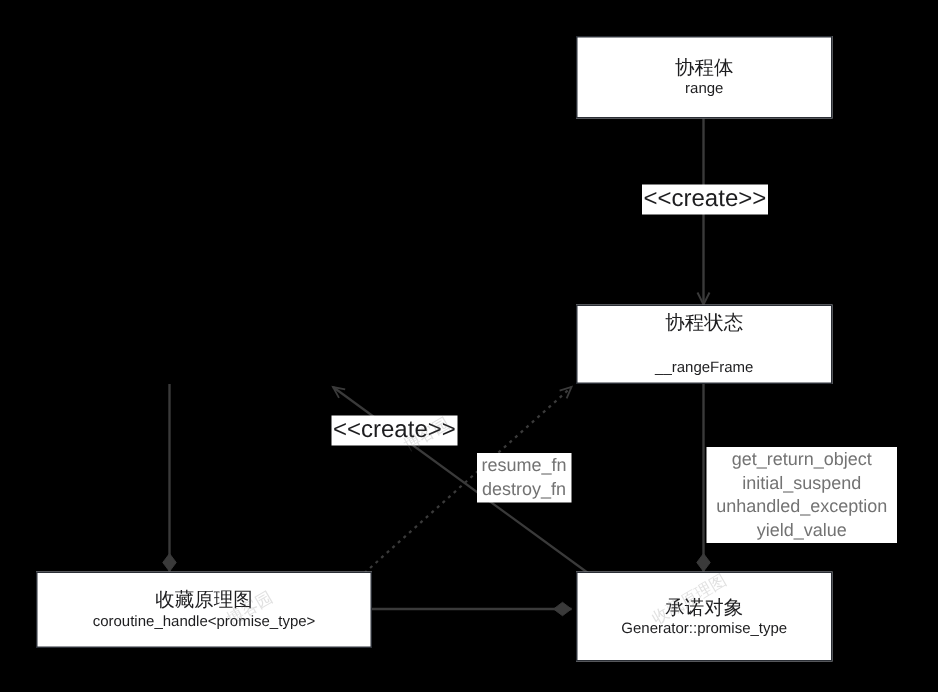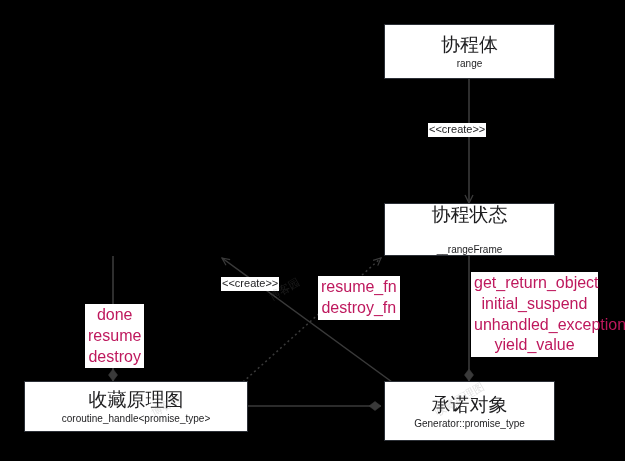--- a/index.html
+++ b/index.html
@@ -33,48 +33,49 @@
     border: 1px solid #2b2f36;
     box-sizing: border-box;
     display: flex;
     flex-direction: column;
     align-items: center;
     justify-content: center;
     color: #1d1d1f;
     line-height: 1.32;
   }
   .node-line-cn {
-    font-size: 19px;
+    font-size: 13px;
     white-space: nowrap;
   }
   .node-line-en {
     font-size: 10px;
     white-space: nowrap;
   }
   .edge-label {
     position: absolute;
     background: #ffffff;
     color: #1d1d1f;
-    font-size: 11px;
+    font-size: 16px;
     line-height: 1.25;
     text-align: center;
     padding: 0 1px;
     white-space: nowrap;
     box-sizing: border-box;
   }
   .member-list {
     position: absolute;
     background: #ffffff;
-    color: #be185d;
-    font-size: 16px;
+    color: #737373;
+    font-size: 12px;
     line-height: 1.3;
     text-align: center;
     padding: 1px 3px;
     box-sizing: border-box;
     white-space: nowrap;
+    margin-top: 26px;
   }
   .member-list div { white-space: nowrap; }
   .watermark {
     position: absolute;
     color: rgba(120,120,120,0.22);
     font-size: 11px;
     transform: rotate(-30deg);
     user-select: none;
     white-space: nowrap;
   }
@@ -128,25 +129,20 @@
 
   <div class="node-box" style="left:384px; top:381px; width:171px; height:60px;">
     <div class="node-line-cn">承诺对象</div>
     <div class="node-line-en">Generator::promise_type</div>
   </div>
 
   <div class="edge-label" style="left:428px; top:123px;">&lt;&lt;create&gt;&gt;</div>
 
   <div class="edge-label" style="left:221px; top:277px;">&lt;&lt;create&gt;&gt;</div>
 
-  <div class="member-list" style="left:85px; top:304px;">
-    <div>done</div>
-    <div>resume</div>
-    <div>destroy</div>
-  </div>
 
   <div class="member-list" style="left:318px; top:276px;">
     <div>resume_fn</div>
     <div>destroy_fn</div>
   </div>
 
   <div class="member-list" style="left:471px; top:272px; width:127px;">
     <div>get_return_object</div>
     <div>initial_suspend</div>
     <div>unhandled_exception</div>

